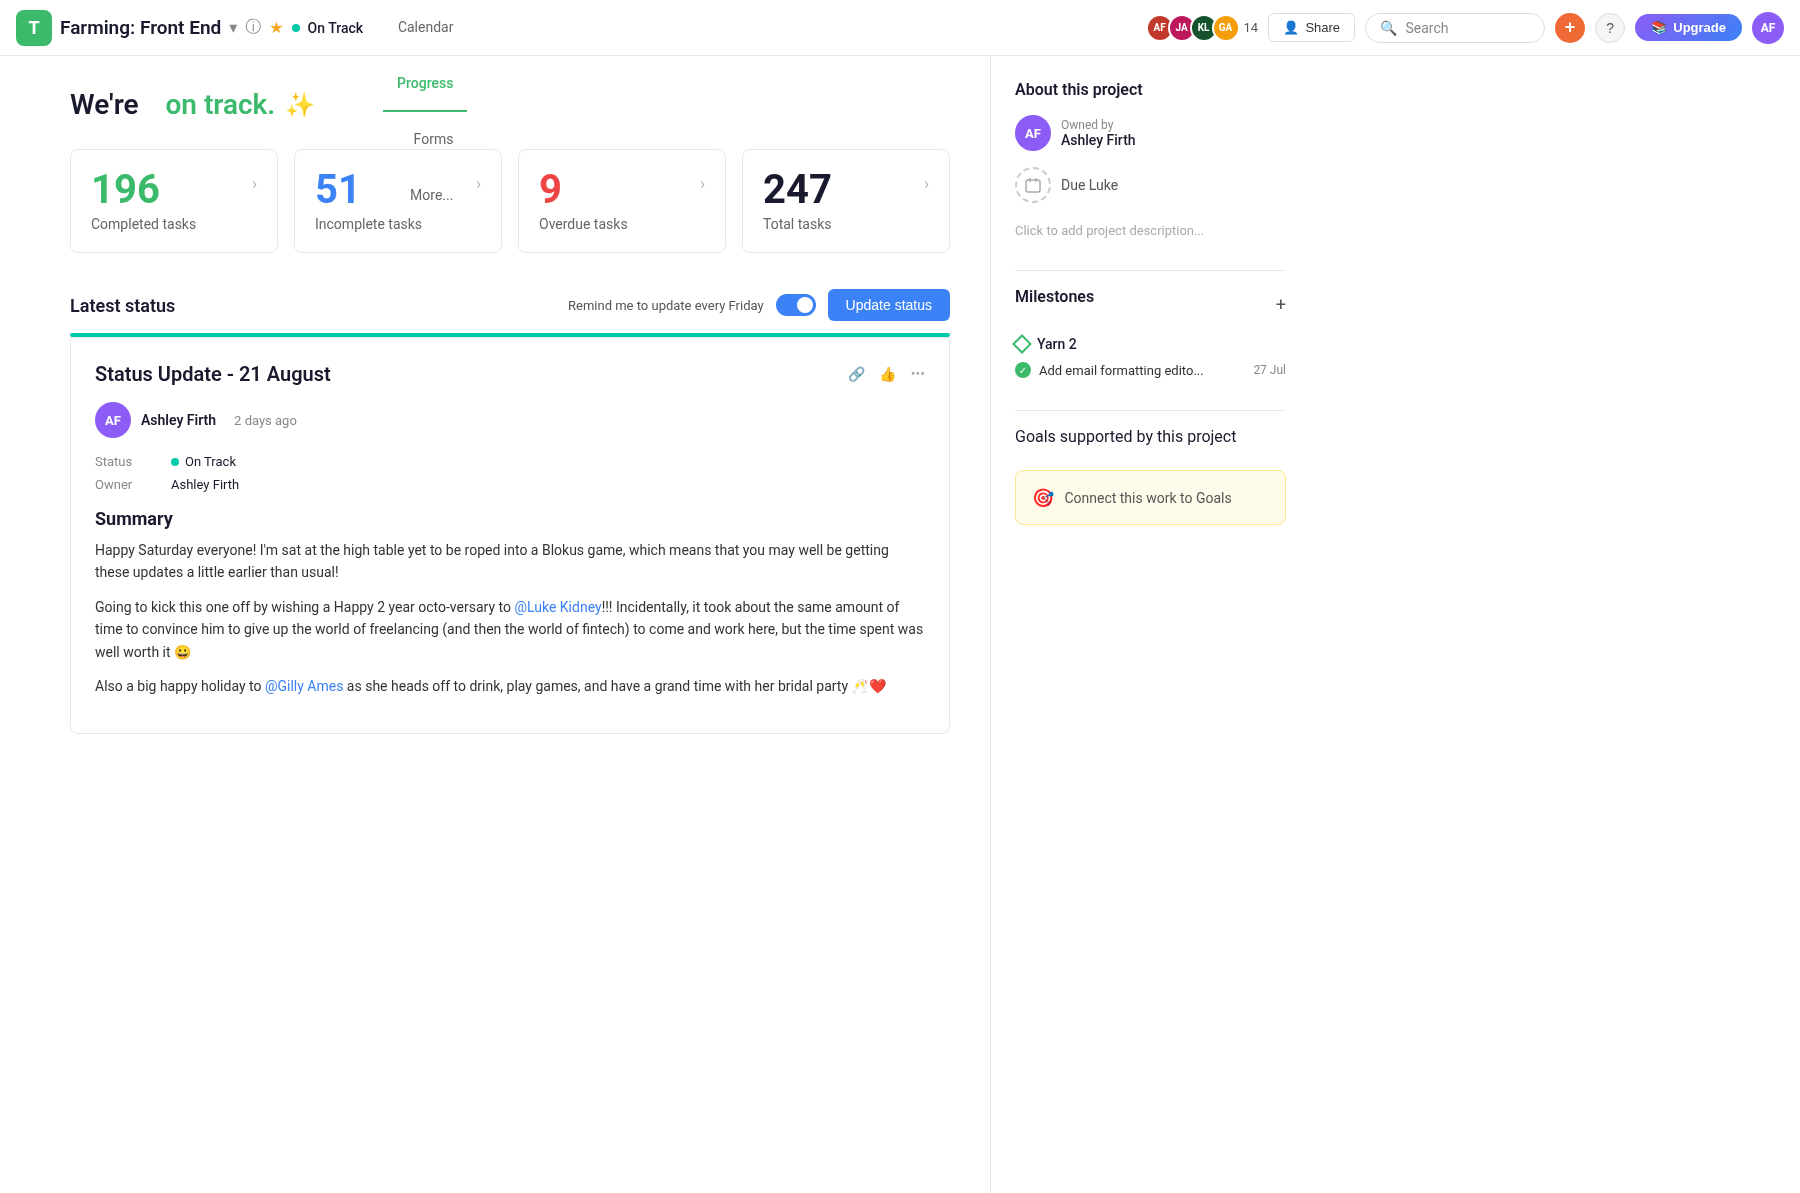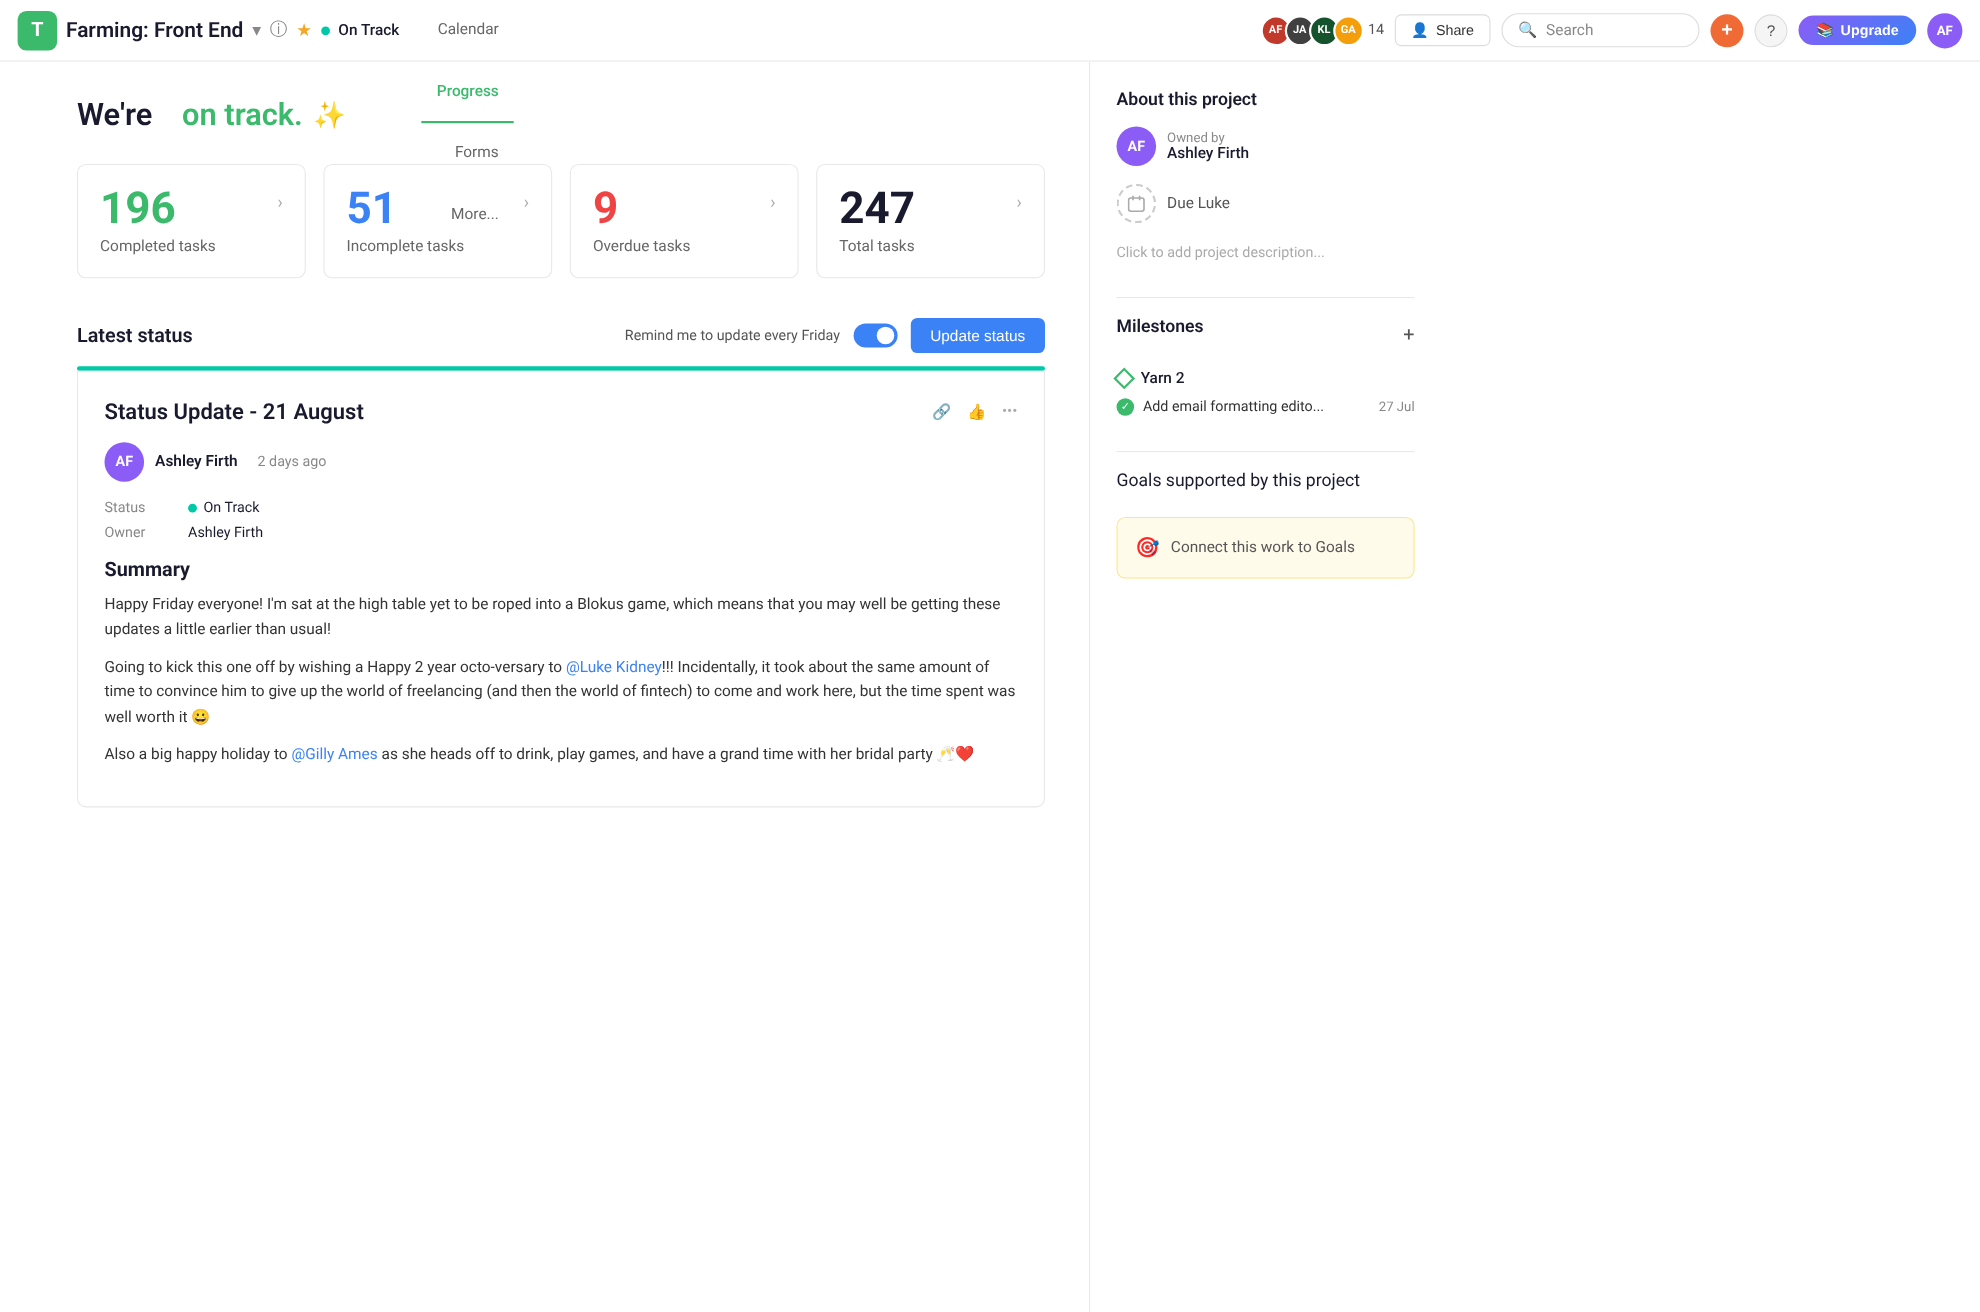--- a/index.html
+++ b/index.html
@@ -131,21 +131,21 @@
       <a class="nav-tab">Board</a>
       <a class="nav-tab">Timeline</a>
       <a class="nav-tab">Calendar</a>
       <a class="nav-tab active">Progress</a>
       <a class="nav-tab">Forms</a>
       <a class="nav-tab">More...</a>
     </nav>
     <div class="header-right">
       <div class="avatar-group">
         <div class="avatar" style="background:#c0392b;">AF</div>
-        <div class="avatar" style="background:#404040;">JA</div>
+        <div class="avatar" style="background:#be185d;">JA</div>
         <div class="avatar" style="background:#14532d;">KL</div>
         <div class="avatar" style="background:#f59e0b;">GA</div>
         <span class="avatar-count">14</span>
       </div>
       <button class="share-btn">
         <span>👤</span>
         <span>Share</span>
       </button>
       <div class="search-box">
         <span class="search-icon-svg">🔍</span>
@@ -237,21 +237,21 @@
             <span class="on-track-dot"></span>
             <span>On Track</span>
           </span>
         </div>
         <div class="meta-row">
           <span class="meta-key">Owner</span>
           <span class="meta-val">Ashley Firth</span>
         </div>
       </div>
       <div class="summary-title">Summary</div>
-      <p class="summary-text">Happy Friday everyone! I'm sat at the high table yet to be roped into a Blokus game, which means that you may well be getting these updates a little earlier than usual!</p>
+      <p class="summary-text">Happy Saturday everyone! I'm sat at the high table yet to be roped into a Blokus game, which means that you may well be getting these updates a little earlier than usual!</p>
       <p class="summary-text">
         <span>Going to kick this one off by wishing a Happy 2 year octo-versary to </span><span class="mention">@Luke Kidney</span><span>!!! Incidentally, it took about the same amount of time to convince him to give up the world of freelancing (and then the world of fintech) to come and work here, but the time spent was well worth it 😀</span>
       </p>
       <p class="summary-text">
         <span>Also a big happy holiday to </span><span class="mention">@Gilly Ames</span><span> as she heads off to drink, play games, and have a grand time with her bridal party 🥂❤️</span>
       </p>
     </div>
 
   </main>
 

